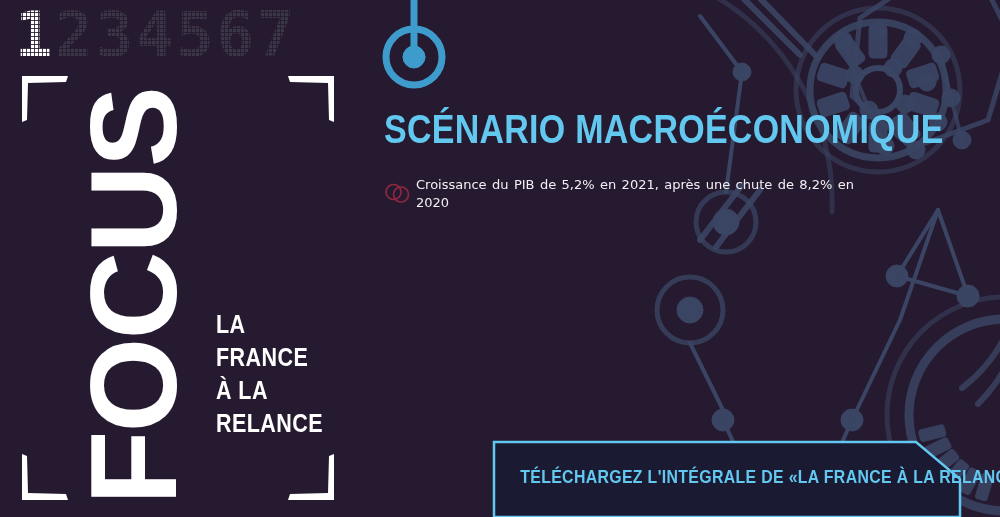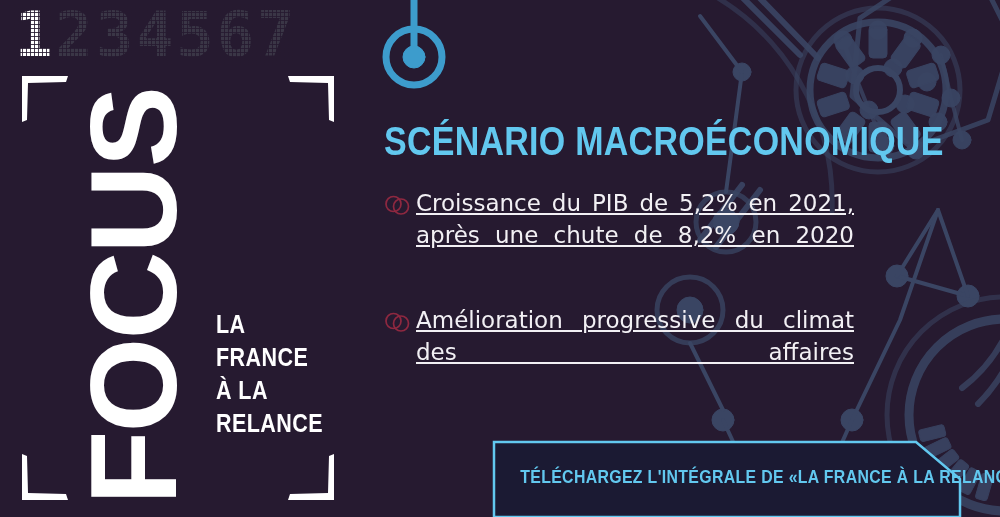--- a/index.html
+++ b/index.html
@@ -78,21 +78,21 @@
     line-height:1.32;
     letter-spacing:.5px;
     transform:scaleX(.86);
     transform-origin:left top;
     white-space:pre-line;
   }
 
   
   #content{
     position:absolute;
-    left:384px;top:120px;
+    left:384px;top:108px;
     width:470px;
   }
   #headline{
     color:#62c8ef;
     font-family:"Liberation Sans",sans-serif;
     font-weight:bold;
     font-size:40px;
     line-height:1.05;
     letter-spacing:.3px;
     transform:scaleX(.85);
@@ -110,25 +110,24 @@
     flex:0 0 auto;
     width:26px;height:24px;
     margin-top:5px;
     margin-right:6px;
   }
   .bullet-mark svg{display:block;}
   .bullet-text{
     flex:1 1 auto;
     color:#f2f0f4;
     font-family:"DejaVu Sans",sans-serif;
-    font-size:23px;
+    font-size:13px;
     line-height:1.38;
     text-align:justify;
     letter-spacing:0;
-    text-decoration:underline;
   }
   .bullet-text::after{content:"";display:inline-block;width:100%;}
 
   
   #cta{
     position:absolute;
     left:492px;top:439px;
     width:470px;height:78px;
   }
   #cta svg{position:absolute;left:0;top:0;}
@@ -314,29 +313,20 @@
     <div class="bullet-row">
       <span class="bullet-mark">
         <svg width="26" height="24" viewBox="0 0 26 24">
           <circle cx="9.5" cy="11" r="7.5" fill="none" stroke="#8e2840" stroke-width="1.7"></circle>
           <circle cx="17" cy="13.5" r="7.5" fill="none" stroke="#8e2840" stroke-width="1.7"></circle>
         </svg>
       </span>
       <span class="bullet-text">Croissance du PIB de 5,2% en 2021, après une chute de 8,2% en 2020</span>
     </div>
 
-    <div class="bullet-row">
-      <span class="bullet-mark">
-        <svg width="26" height="24" viewBox="0 0 26 24">
-          <circle cx="9.5" cy="11" r="7.5" fill="none" stroke="#8e2840" stroke-width="1.7"></circle>
-          <circle cx="17" cy="13.5" r="7.5" fill="none" stroke="#8e2840" stroke-width="1.7"></circle>
-        </svg>
-      </span>
-      <span class="bullet-text">Amélioration progressive du climat des affaires</span>
-    </div>
 
   </div>
 
   <div id="cta">
     <svg width="470" height="78" viewBox="0 0 470 78">
       <path d="M2 78 L2 3 L424 3 L468 40 L468 78 Z" fill="#1b1a33" stroke="#62c8ef" stroke-width="2.5"></path>
     </svg>
     <div id="cta-label">TÉLÉCHARGEZ L'INTÉGRALE DE «LA FRANCE À LA RELANCE»</div>
   </div>
 

